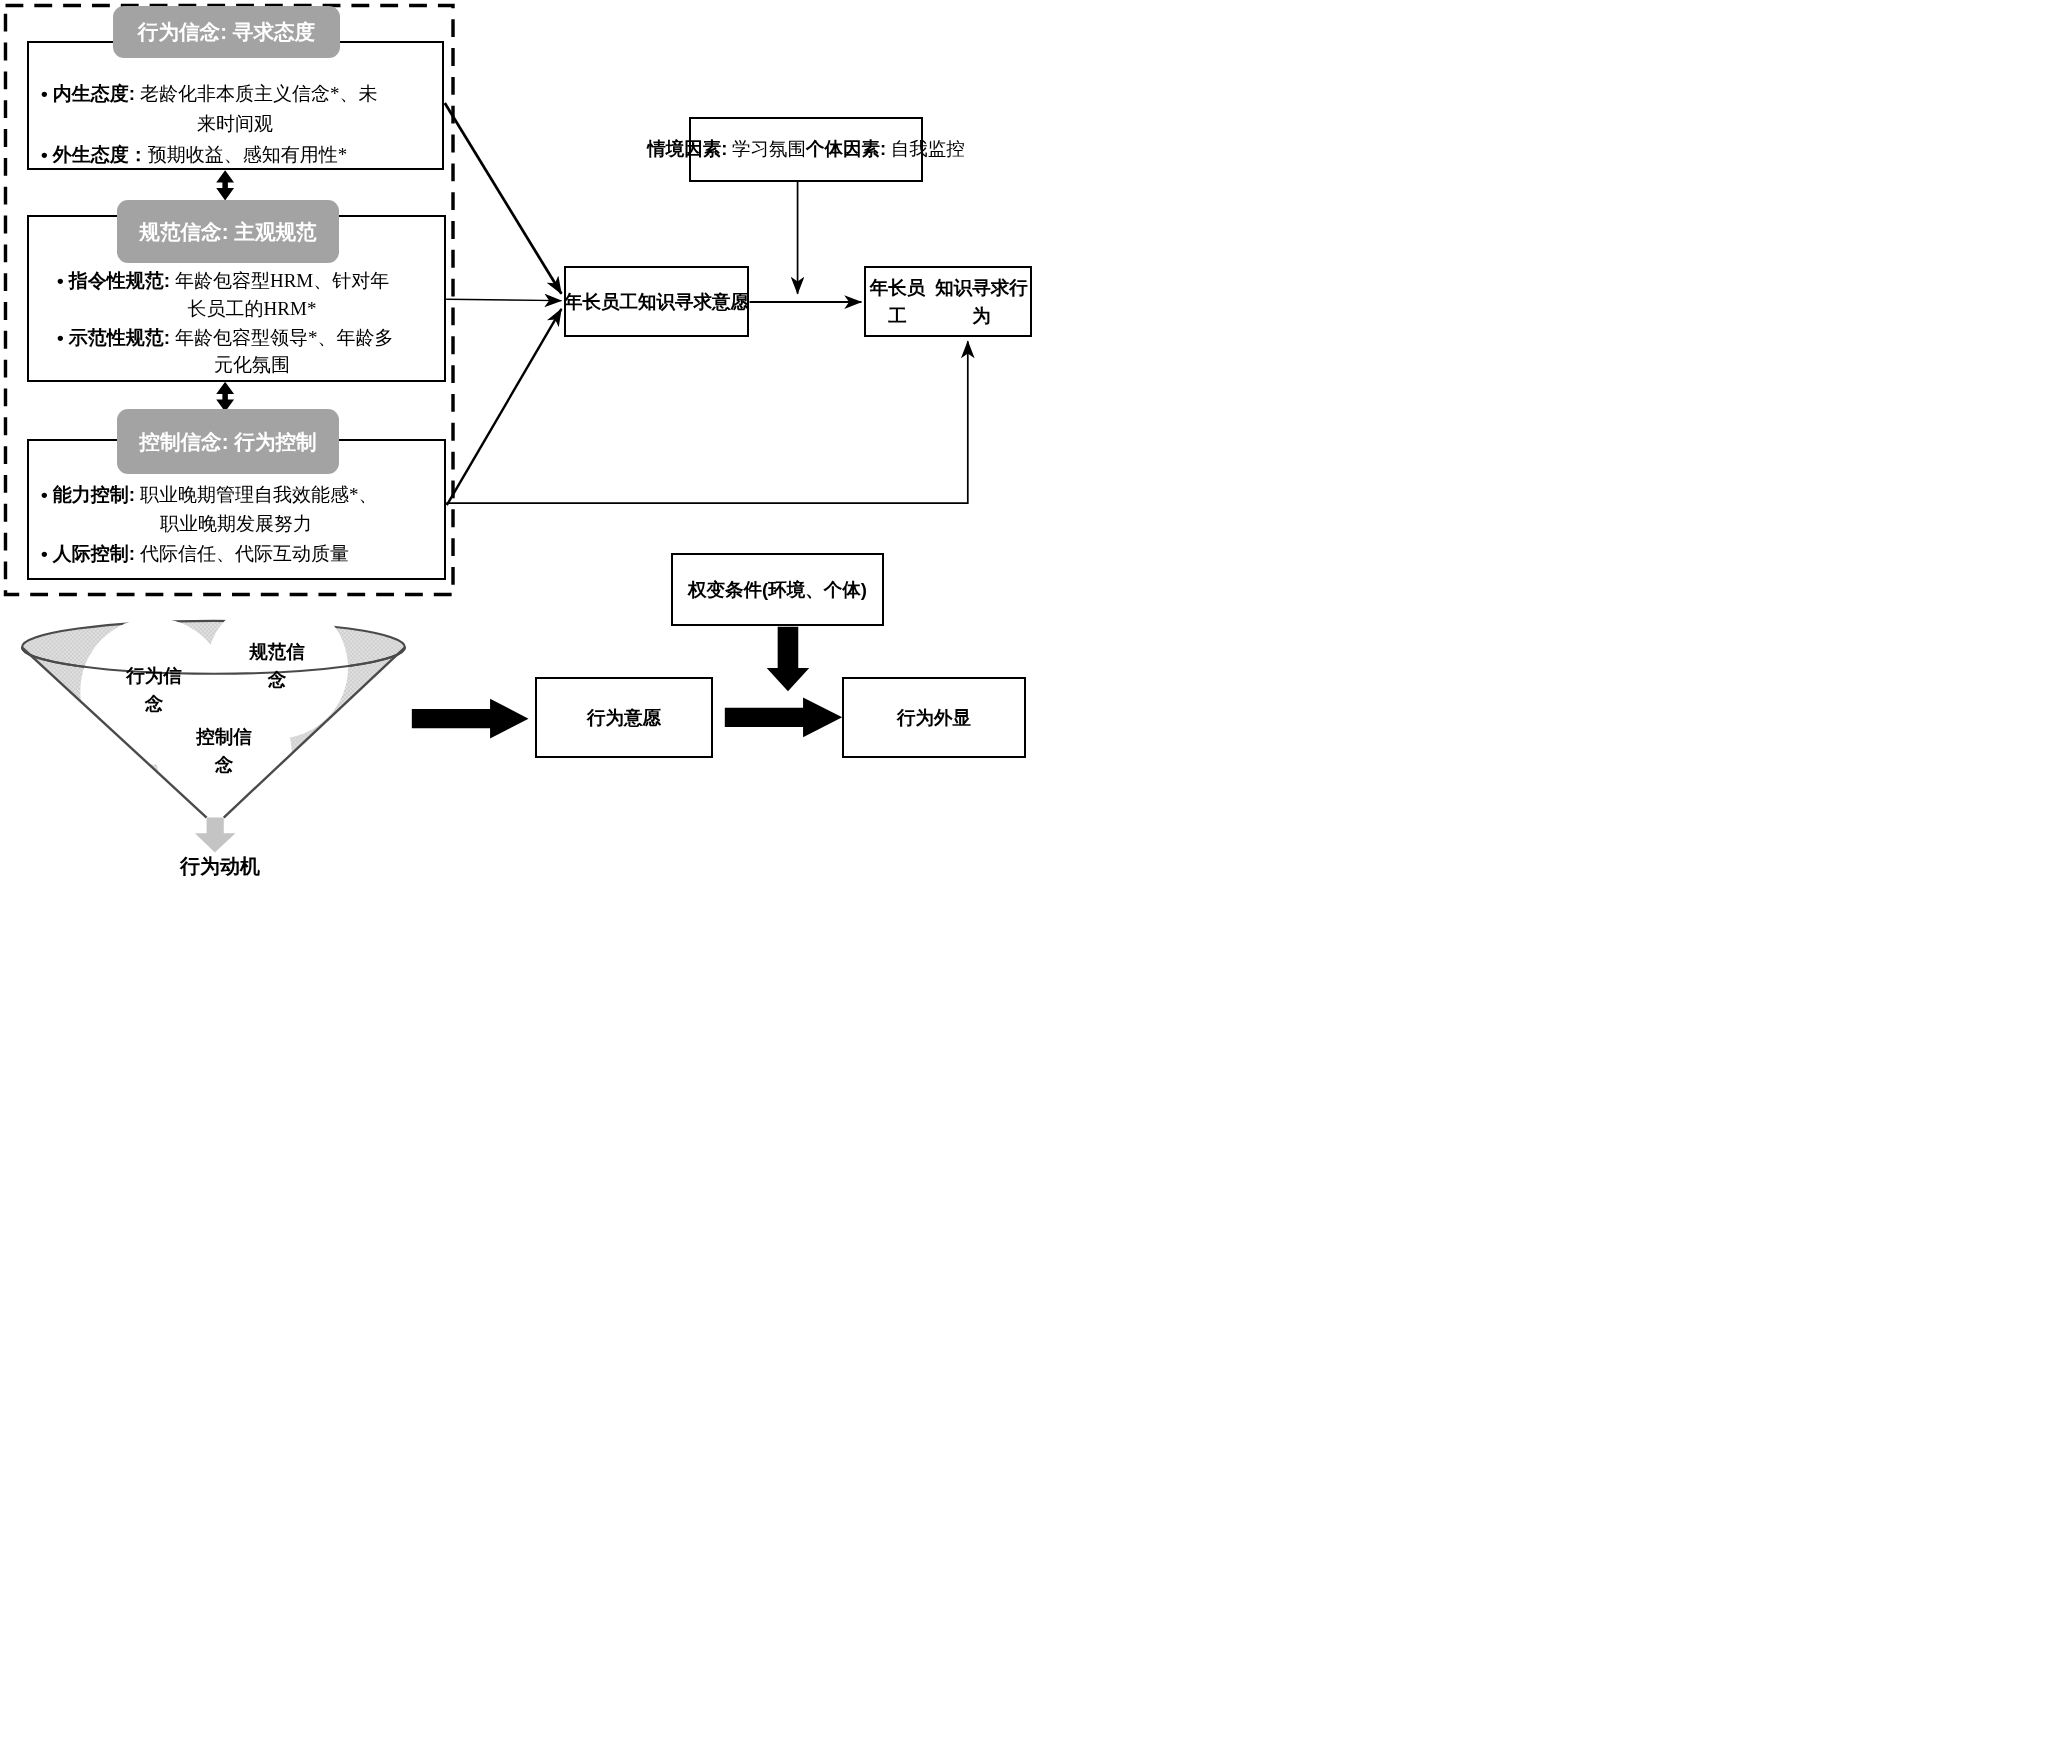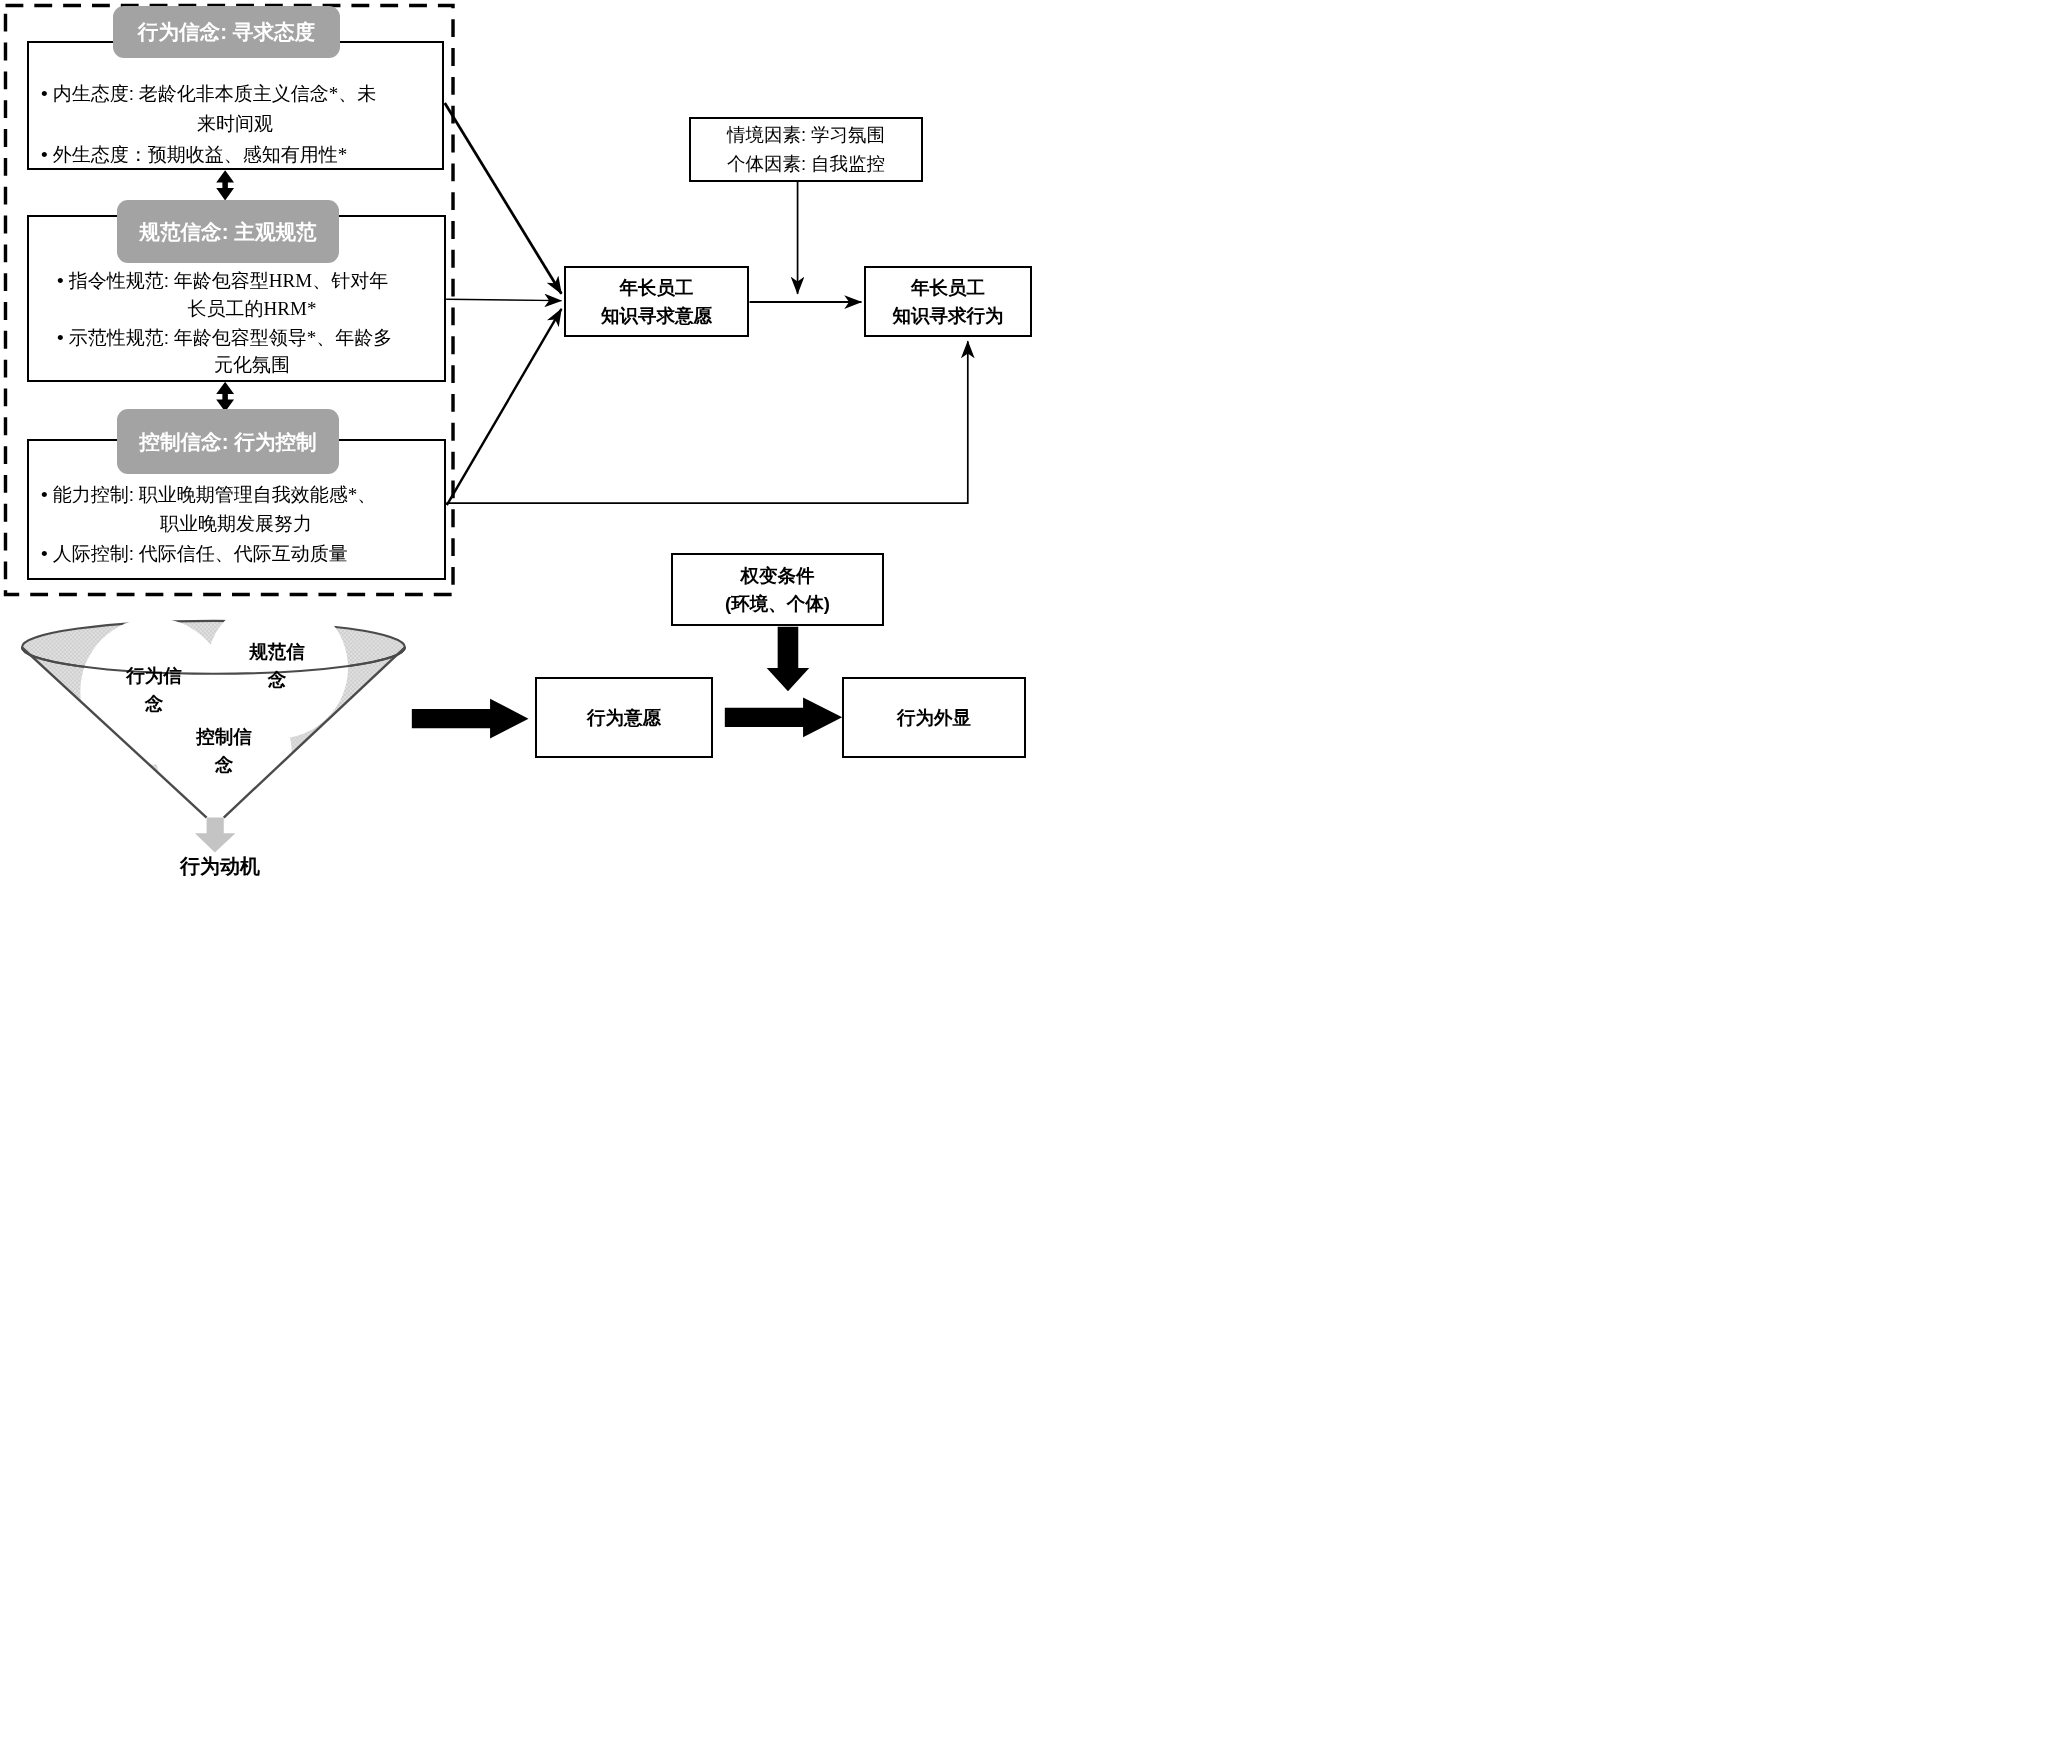--- a/index.html
+++ b/index.html
@@ -16,24 +16,24 @@
   .belief-header {
     position:absolute; z-index:3; background:var(--header_gray,#a3a3a3);
     border-radius:11px; color:#fff; font-weight:bold; font-size:20.6px;
     display:flex; align-items:center; justify-content:center;
     font-family:"Liberation Sans", sans-serif;
   }
   .content { position:absolute; z-index:3; font-size:19px; line-height:27.5px; }
   .bline { position:absolute; left:0; width:100%; white-space:nowrap; }
   .bline.first { text-align:left; padding-left:6.9px; box-sizing:border-box; }
   .bline.cont  { text-align:center; font-family:"Liberation Serif", serif; }
-  .lbl { font-weight:normal; font-family:"Liberation Sans", sans-serif;margin-top:36px; }
+  .lbl { font-weight:bold; font-family:"Liberation Sans", sans-serif;margin-top:36px; }
   .txt { font-family:"Liberation Serif", serif; }
   .centerbox {
-    position:absolute; z-index:3; display:flex; flex-direction:column;
+    position:absolute; z-index:3; display:flex; flex-direction:row;
     align-items:center; justify-content:center; text-align:center;
     font-weight:bold; font-size:18.5px; line-height:27.5px;
   }
   .plainlabel {
     position:absolute; z-index:3; text-align:center; font-weight:bold;
     font-size:18.5px; line-height:27.5px;
   }
   .factors-line { white-space:nowrap; }
   .factors-line .txt { font-weight:normal; }
 </style>

